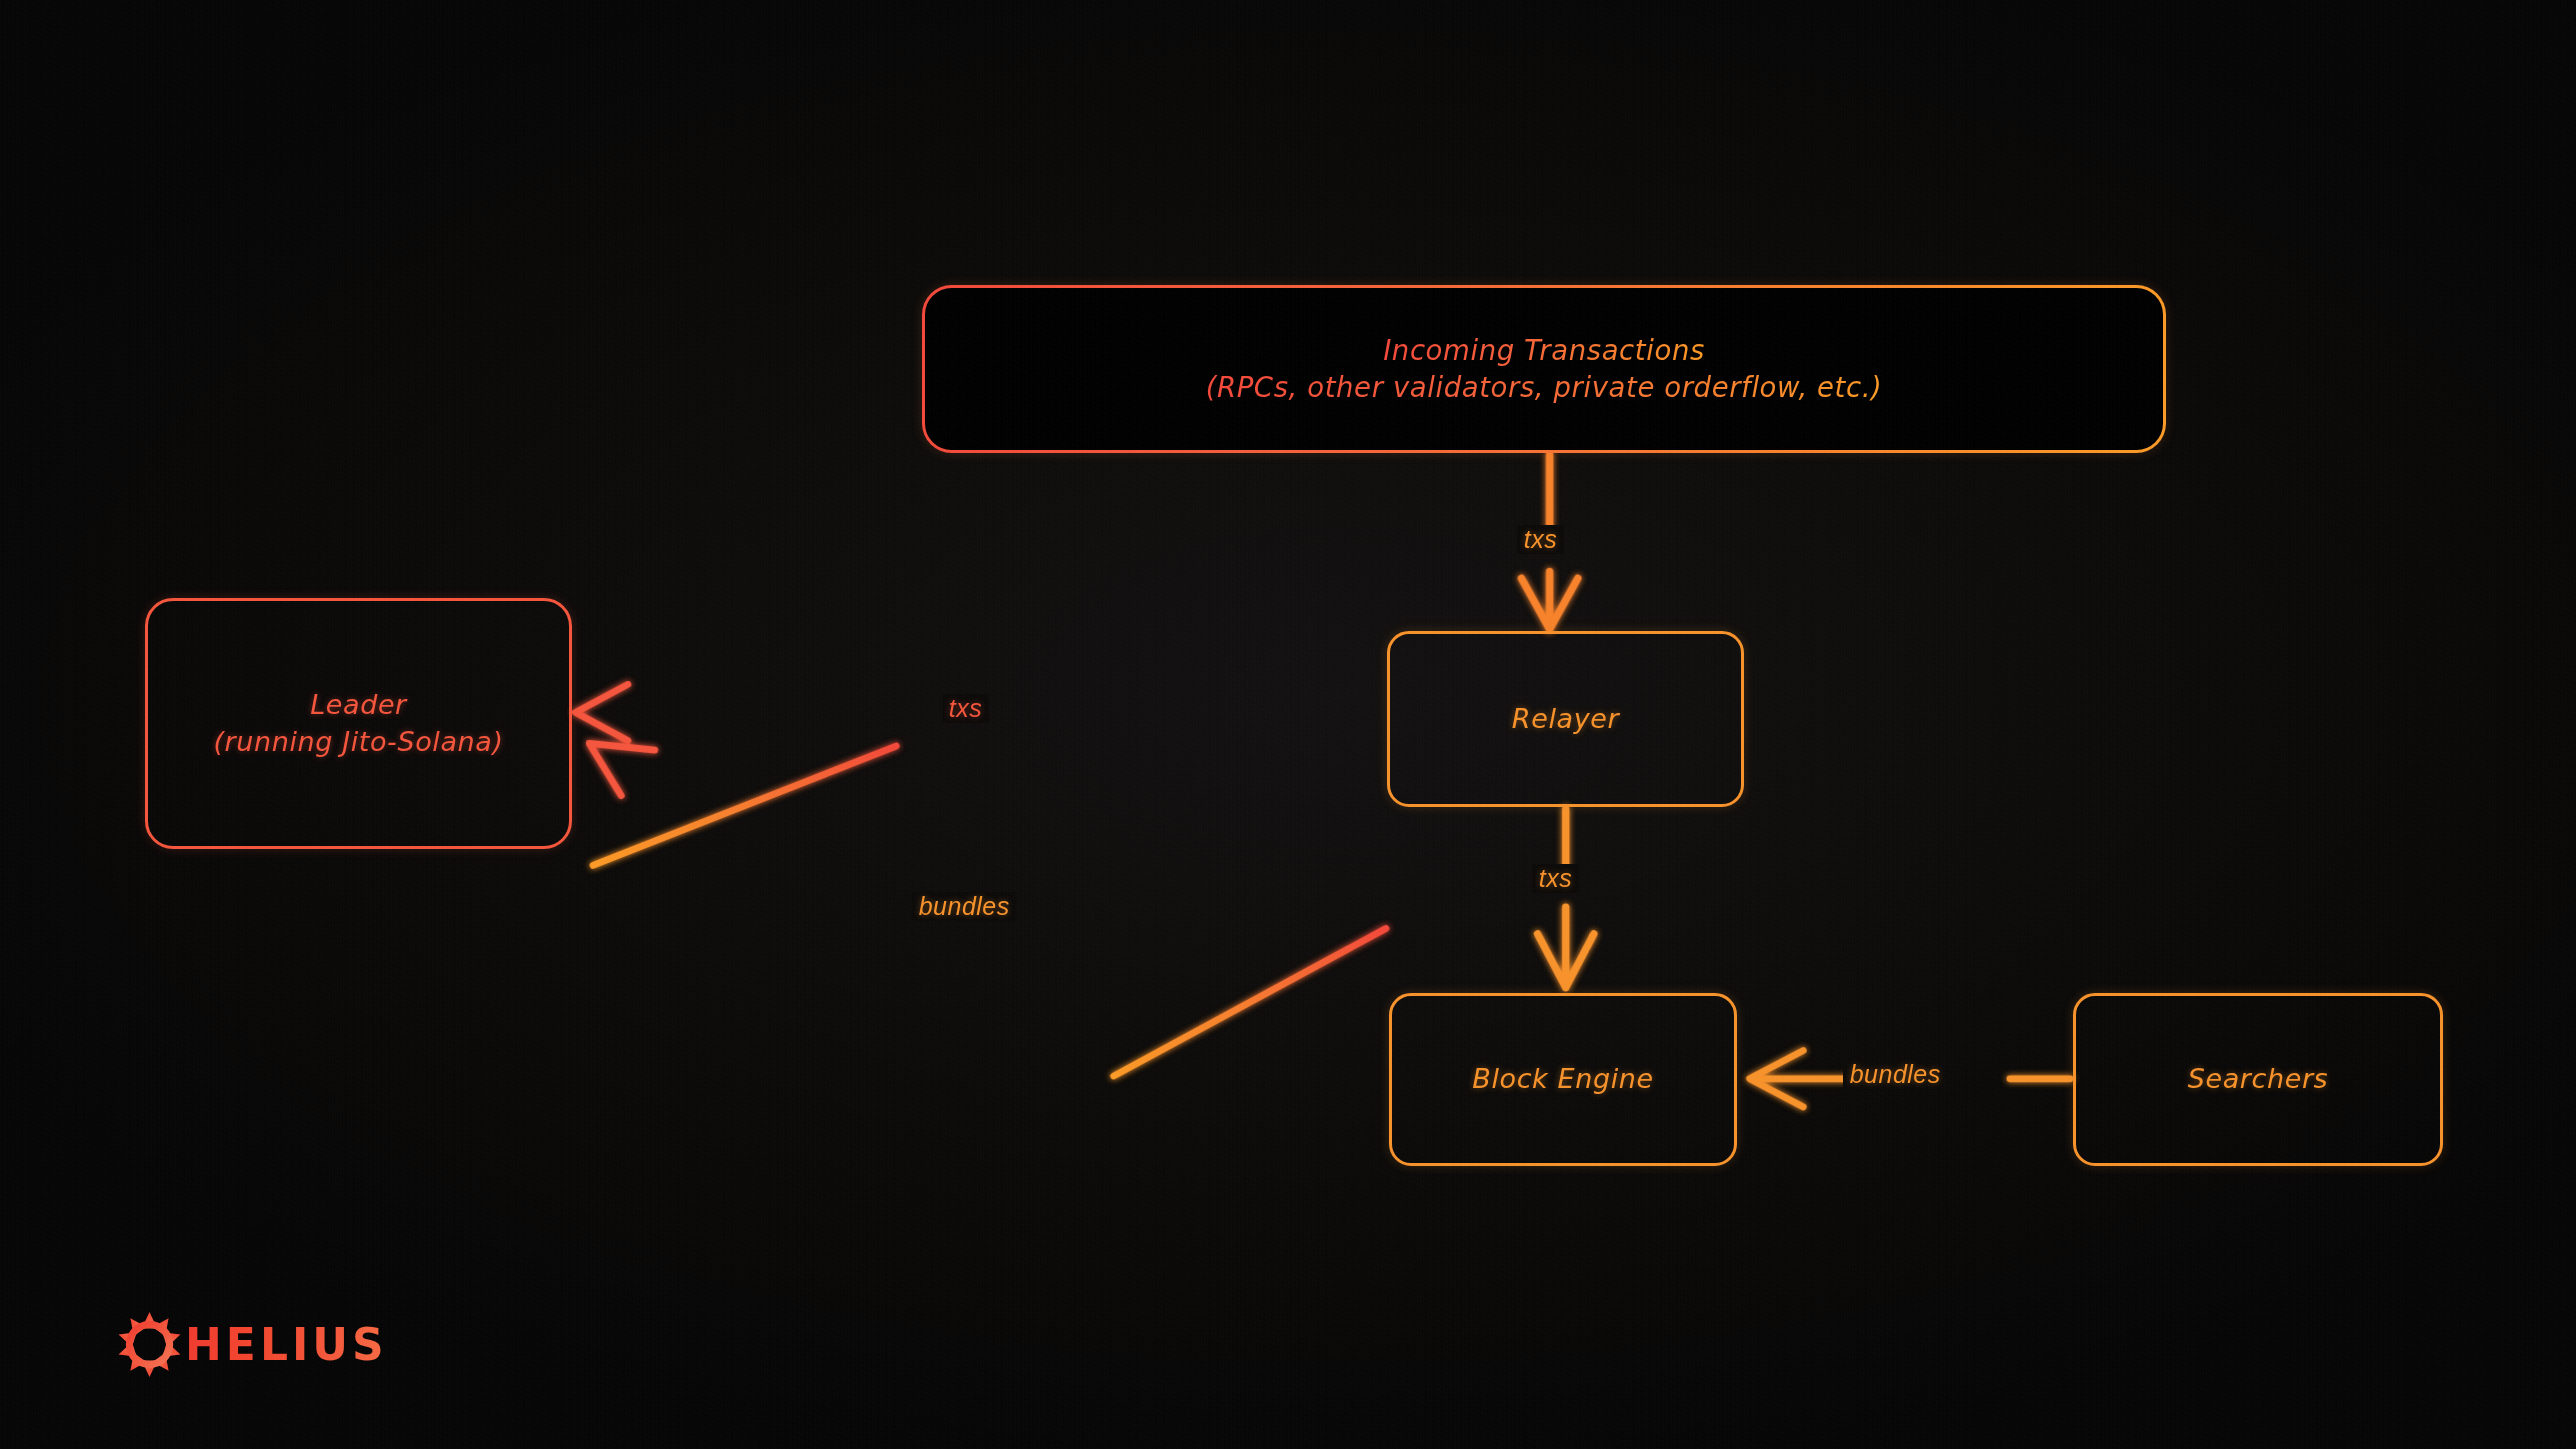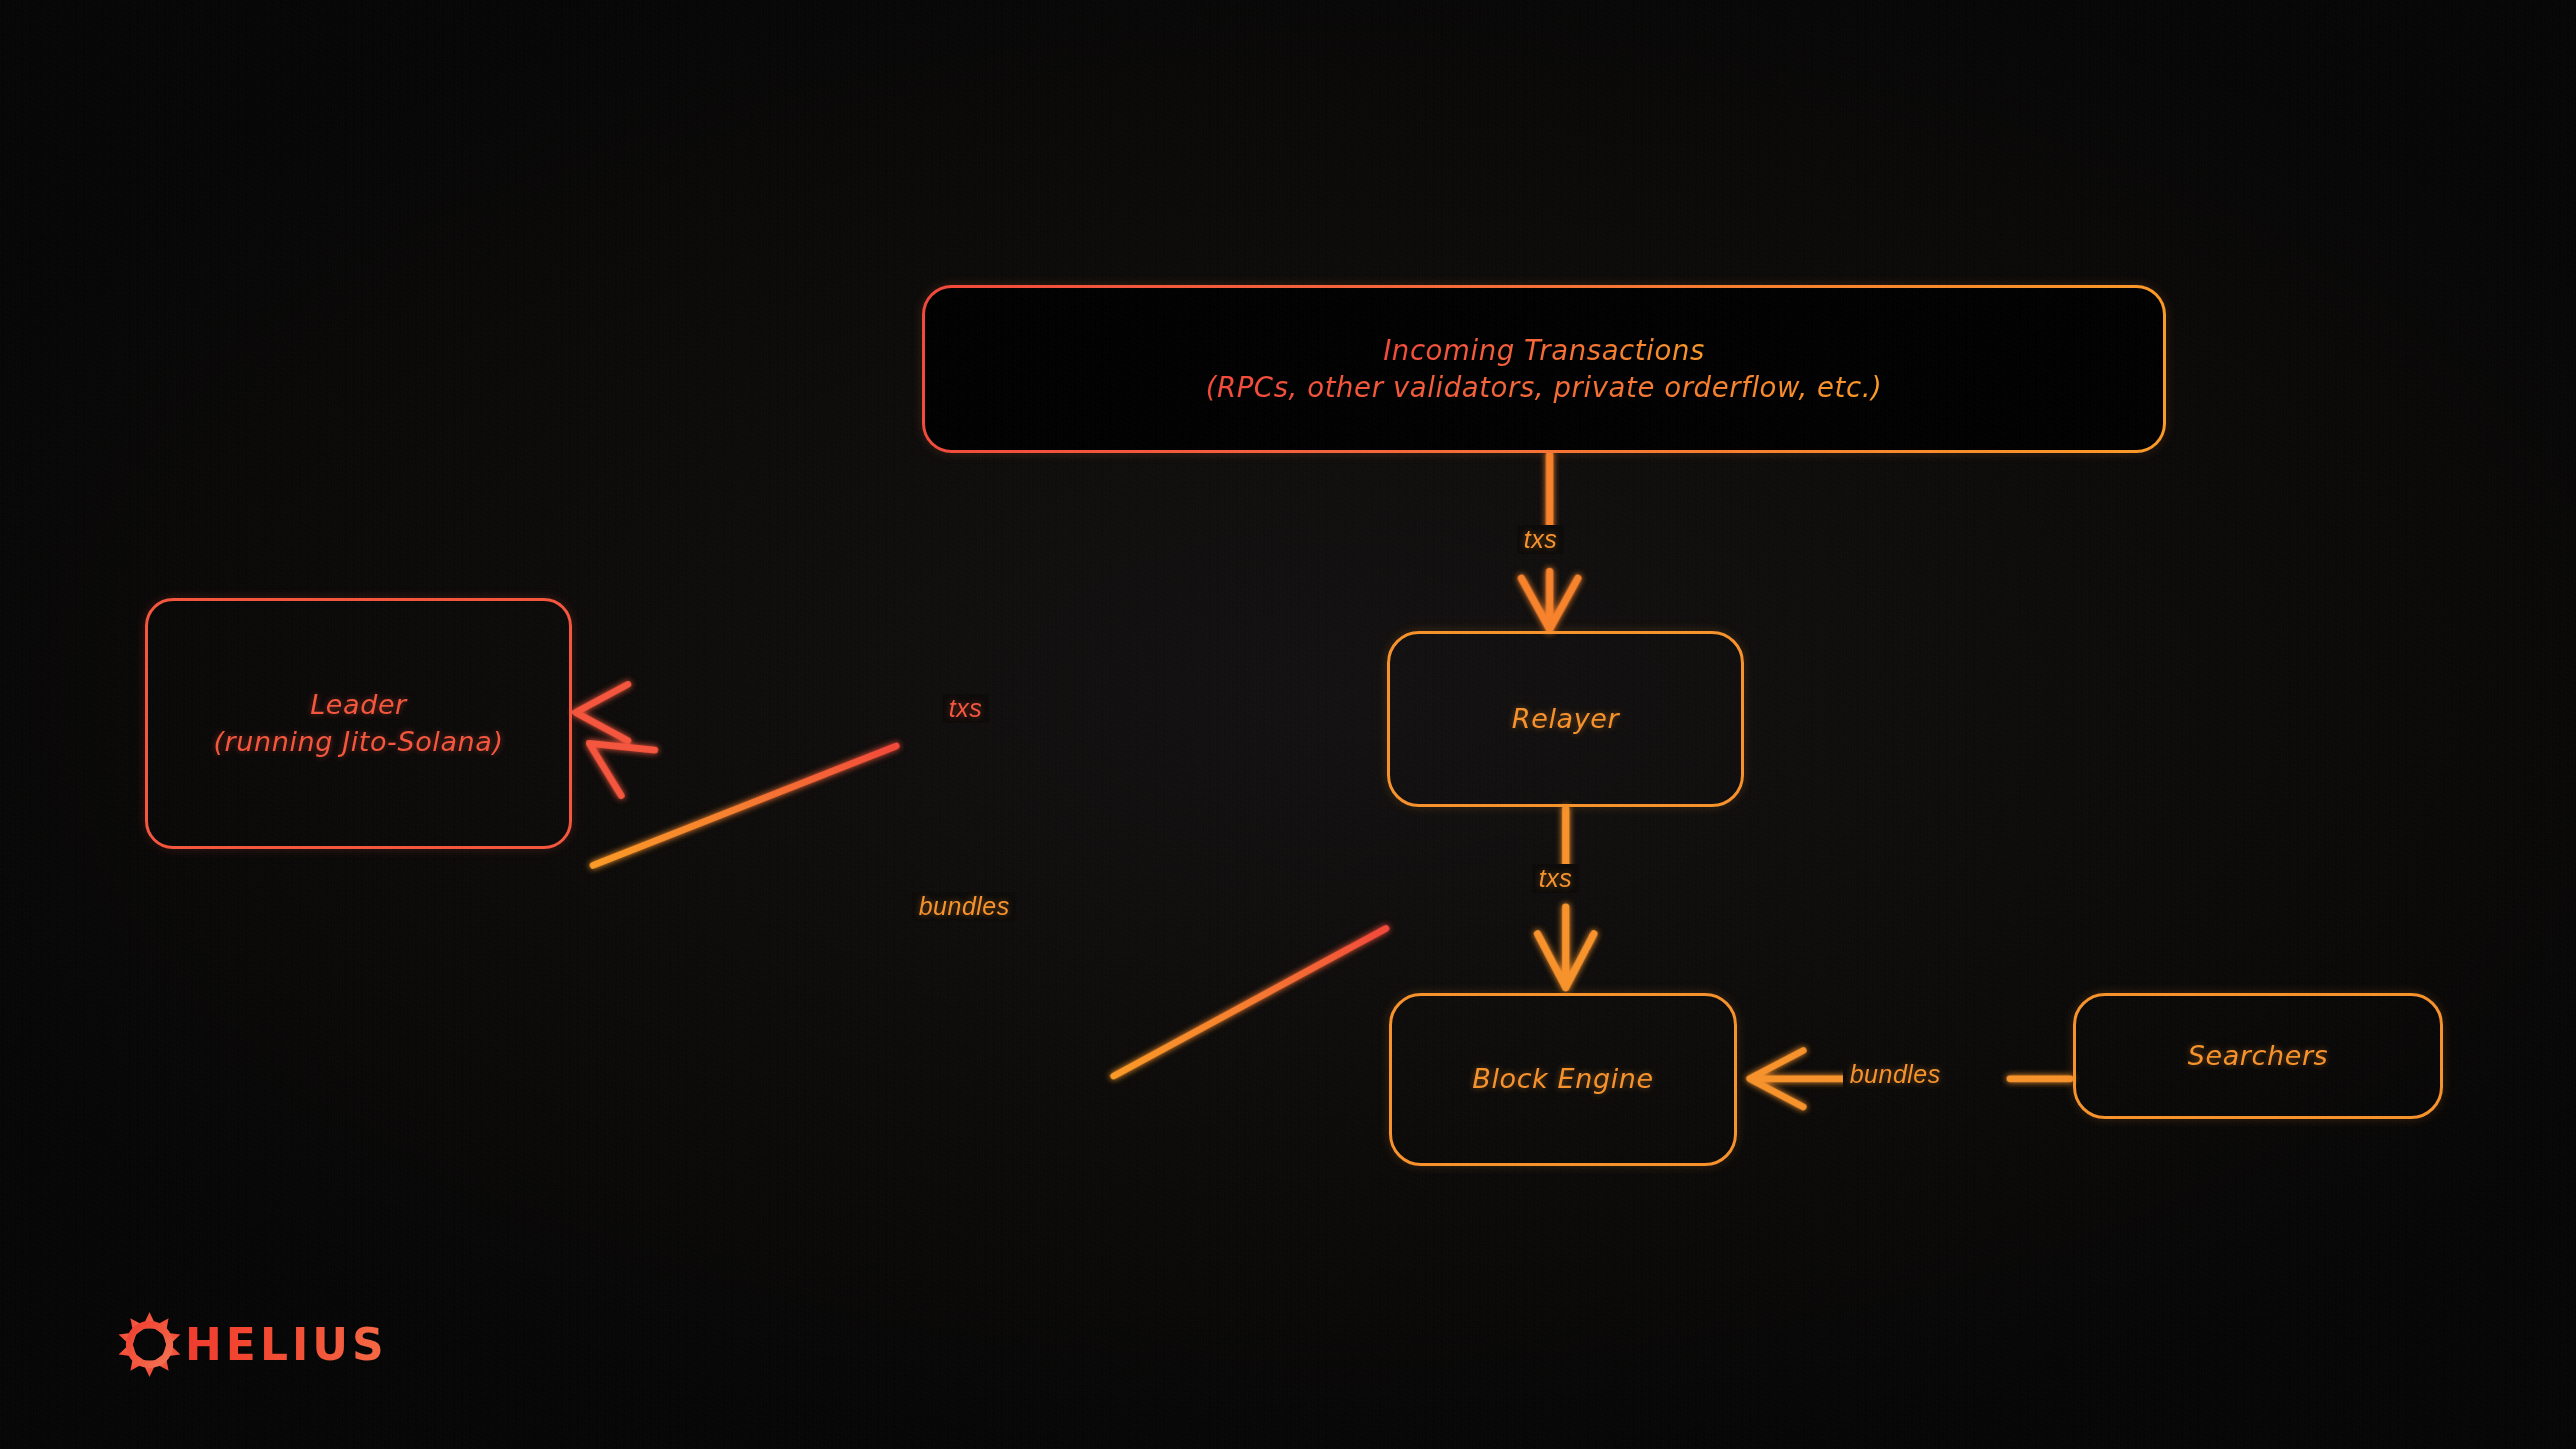--- a/index.html
+++ b/index.html
@@ -32,21 +32,21 @@
 
   .node {
     position:absolute;
     display:flex;
     flex-direction:column;
     align-items:center;
     justify-content:center;
     text-align:center;
     border-style:solid;
     border-width:3.4px;
-    border-radius:32px;
+    border-radius:22px;
     background:transparent;
     font-family:"DejaVu Sans", sans-serif;
   }
   .node .line {
     font-size:27px;
     line-height:1.34;
     letter-spacing:0.6px;
     font-style:italic;
     font-weight:500;
     white-space:nowrap;
@@ -173,21 +173,21 @@
   </div>
 
   <div class="node node-orange" style="left:1387px; top:631px; width:357px; height:176px;">
     <div class="line txt-orange">Relayer</div>
   </div>
 
   <div class="node node-orange" style="left:1389px; top:993px; width:348px; height:173px;">
     <div class="line txt-orange">Block Engine</div>
   </div>
 
-  <div class="node node-orange" style="left:2073px; top:993px; width:370px; height:126px;">
+  <div class="node node-orange" style="left:2073px; top:993px; width:370px; height:173px;">
     <div class="line txt-orange">Searchers</div>
   </div>
 
   <div class="edge-label txt-orange" style="left:1517px; top:525px;">txs</div>
 
   <div class="edge-label txt-red" style="left:942px; top:694px;">txs</div>
 
   <div class="edge-label txt-orange" style="left:1532px; top:864px;">txs</div>
 
   <div class="edge-label txt-orange" style="left:912px; top:892px;">bundles</div>

